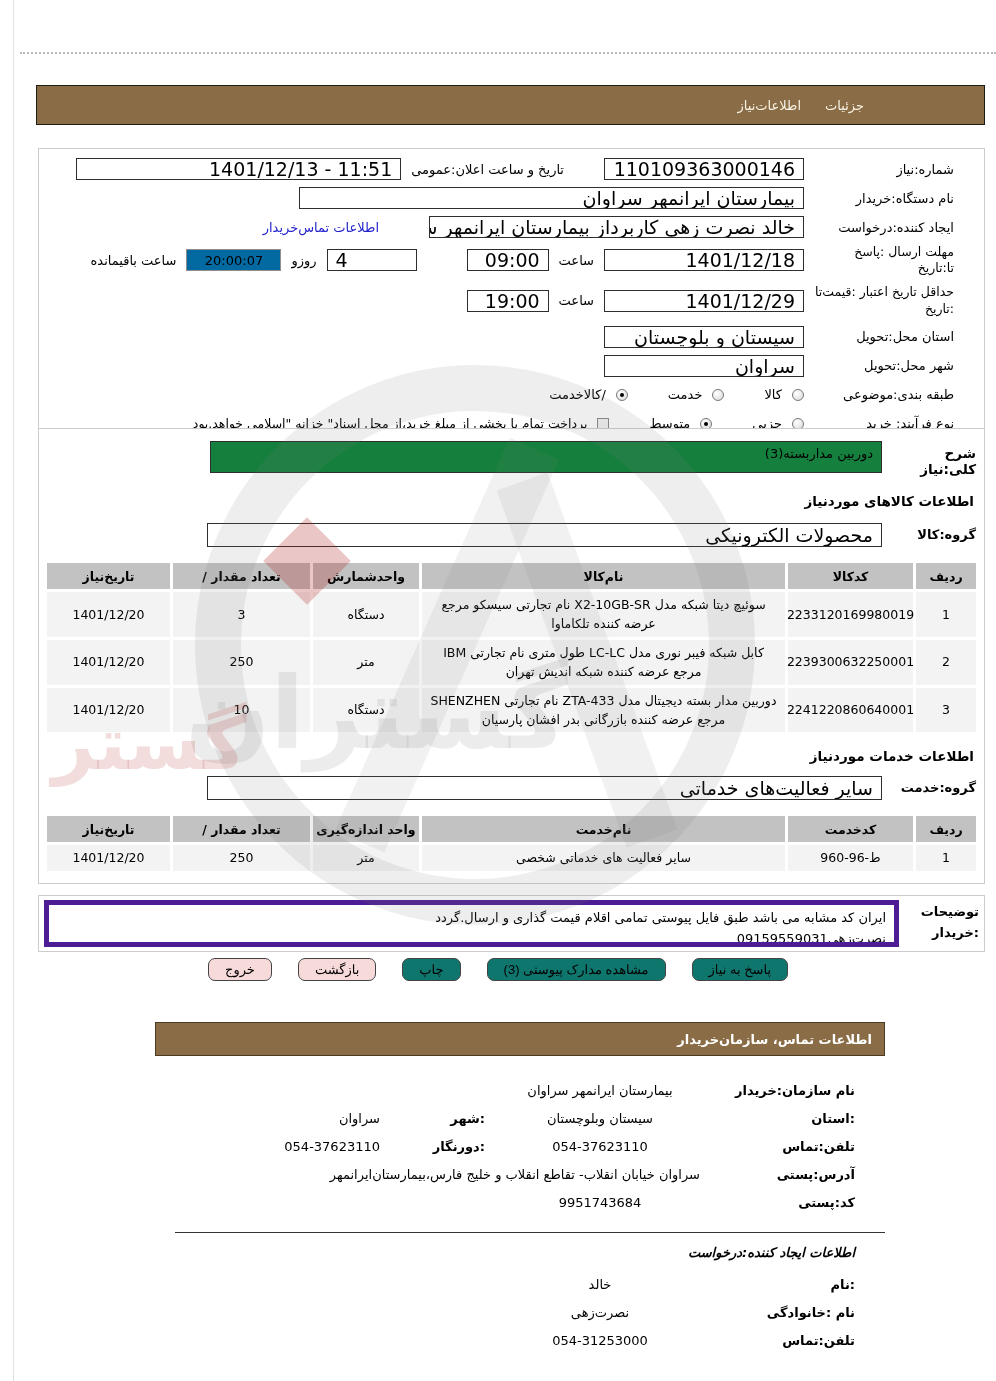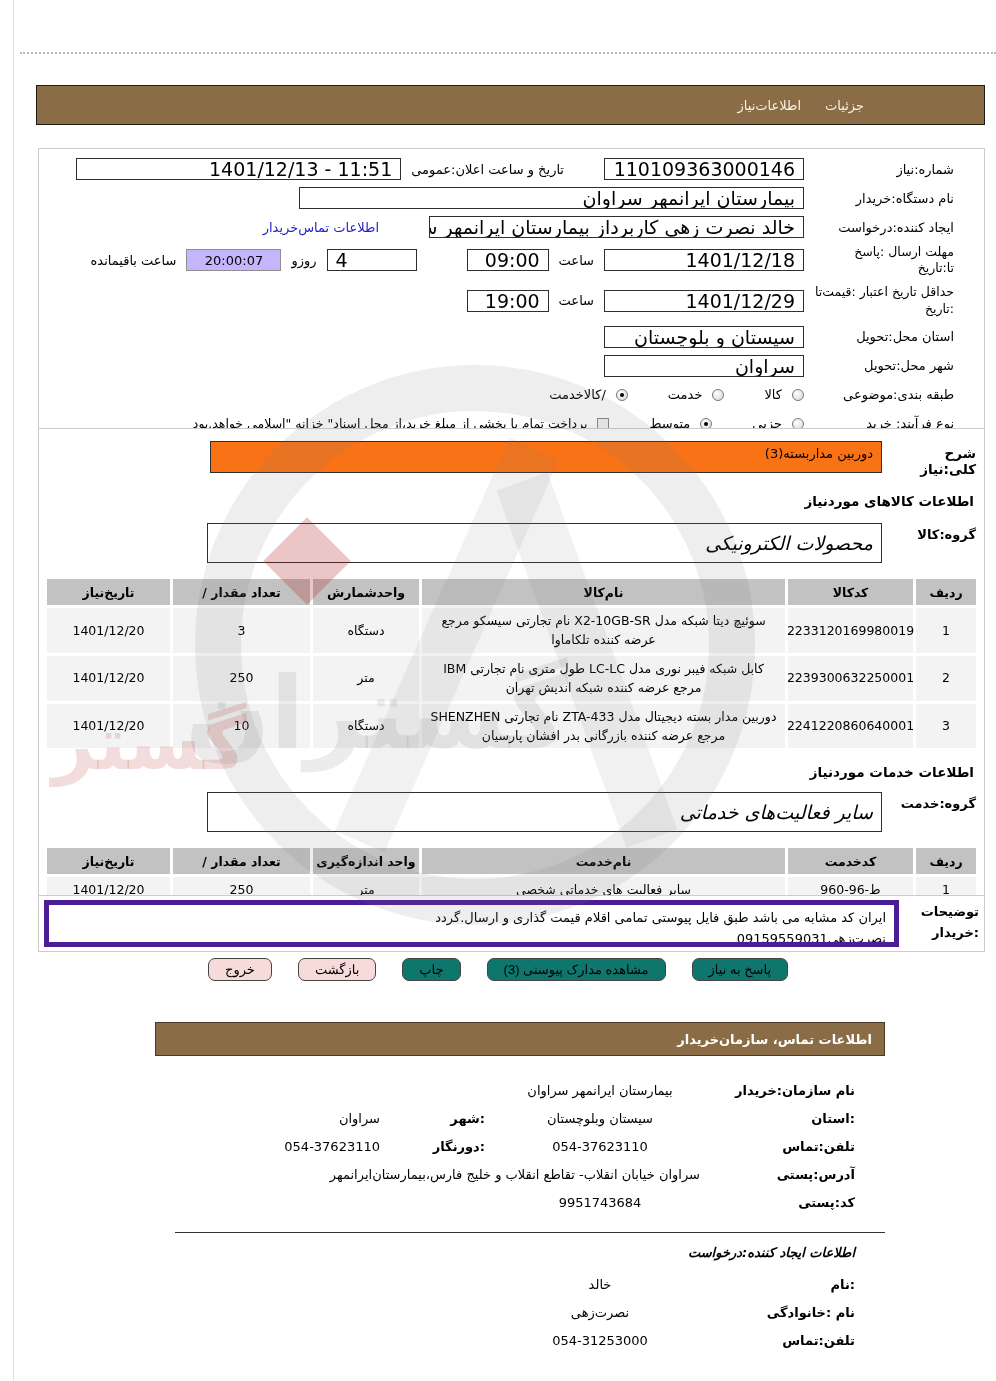--- a/index.html
+++ b/index.html
@@ -21,38 +21,38 @@
   .box2 { top:428px; padding:8px 8px 12px 8px; }
   .frow { display:flex; align-items:center; gap:10px; min-height:24px; }
   .lbl { width:140px; flex:0 0 140px; text-align:right; }
   .lbl2l { line-height:1.3; font-size:12.5px; }
   .inp { height:22px; border:1px solid #2e2e2e; background:#fff; display:flex; align-items:center;
          padding:0 8px; font-size:19px; overflow:hidden; white-space:nowrap; }
   .inp.ltr { direction:ltr; justify-content:flex-end; }
   .w200 { width:200px; } .w325 { width:325px; direction:ltr; justify-content:flex-end; }
   .w505 { width:505px; } .w375 { width:375px; } .w82 { width:82px; }
   .w90 { width:90px; justify-content:flex-start; direction:ltr; }
-  .countdown { width:95px; height:22px; background:#c4b5fd; border:1px solid #8f8f8f;
+  .countdown { width:95px; height:22px; background:#0369a1; border:1px solid #8f8f8f;
                display:flex; align-items:center; justify-content:center; direction:ltr; }
   .link { color:#2222cc; cursor:pointer; }
   .gap20 { width:20px; flex:0 0 20px; } .gap30 { width:30px; flex:0 0 30px; }
 
   .radio { width:12px; height:12px; border-radius:50%; border:1px solid #777;
            background:radial-gradient(circle at 35% 30%, #ffffff, #d8d8d8); position:relative; flex:0 0 12px; cursor:pointer; }
   .radio.sel::after { content:""; position:absolute; left:3px; top:3px; width:4px; height:4px;
            border-radius:50%; background:#000; }
   .chk { width:12px; height:12px; border:1px solid #888; background:#f2f2f2; flex:0 0 12px; cursor:pointer; }
   .small { font-size:12.5px; }
 
   
   .b2row { display:flex; align-items:flex-start; gap:6px; margin-top:4px; }
   .blbl { font-weight:bold; width:88px; flex:0 0 88px; text-align:right; padding-top:4px; }
-  .descbox { width:672px; height:32px; border:1px solid #2e2e2e; padding:4px 8px; background:#f97316; }
+  .descbox { width:672px; height:32px; border:1px solid #2e2e2e; padding:4px 8px; background:#15803d; }
   .heading { font-weight:bold; font-size:13.5px; margin:16px 2px 0 0; }
-  .groupinp { width:675px; height:40px;font-style:italic; }
+  .groupinp { width:675px; height:24px; }
 
   .tbl { display:grid; grid-template-columns:60px 125px 1fr 106px 137px 123px;
          column-gap:3px; row-gap:3px; background:#fff; margin-top:16px; }
   .th { background:#c2c2c2; font-weight:bold; font-size:12.5px; min-height:26px;
         display:flex; align-items:center; justify-content:center; text-align:center; }
   .td { background:#f3f3f3; font-size:12.5px; display:flex; align-items:center;
         justify-content:center; text-align:center; padding:3px 6px; line-height:1.55; }
 
   
   .comments { top:895px; height:57px; display:flex; align-items:stretch; gap:6px;

